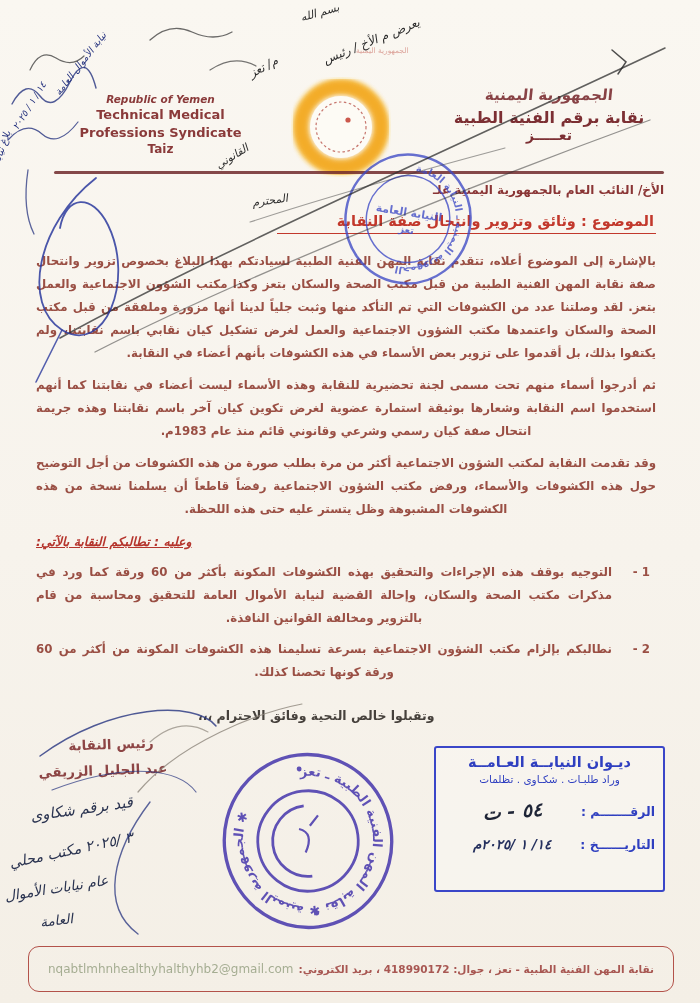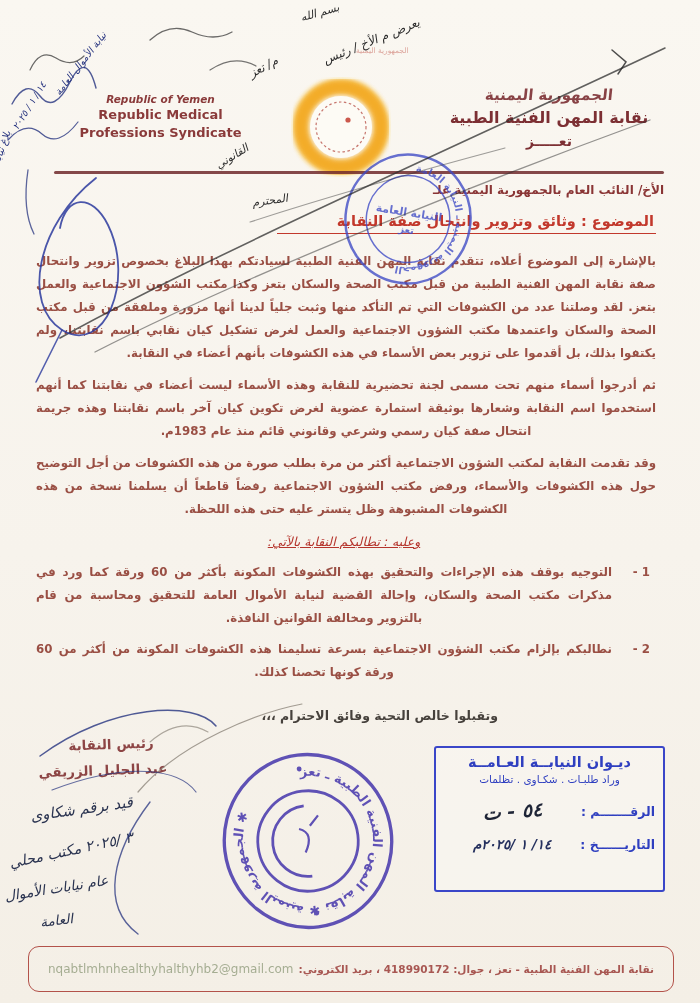--- a/index.html
+++ b/index.html
@@ -11,36 +11,36 @@
   .abs{position:absolute;}
   .ar{direction:rtl;}
   
   .hdr-en{left:58px;top:92px;width:205px;text-align:center;color:#8a3a3a;font-weight:bold;line-height:1.35;}
   .hdr-en .l1{font-size:10.5px;font-style:italic;text-align:center;}
   .hdr-en .l2,.hdr-en .l3{font-size:13px;}
   .hdr-en .l4{font-size:12px;}
   .hdr-ar{right:36px;top:86px;width:230px;text-align:center;color:#7c2f33;font-weight:bold;}
   .hdr-ar .callig{font-size:15px;letter-spacing:1px;opacity:.9;transform:skewX(-6deg);}
   .hdr-ar .org{font-size:16px;margin-top:4px;}
-  .hdr-ar .city{font-size:14px;margin-top:6px;letter-spacing:2px;}
+  .hdr-ar .city{font-size:14px;letter-spacing:2px;}
   .rule{left:54px;right:36px;top:171px;height:2.6px;background:#70292c;opacity:.85;border-radius:2px;}
   
   .addressee{right:36px;top:183px;color:#8a3535;font-weight:bold;font-size:12px;}
   .subject{right:44px;top:213px;color:#c2382c;font-weight:bold;font-size:14.5px;
            border-bottom:1.8px solid #c2382c;padding:0 2px 4px 60px;}
   .bodytext{left:36px;right:44px;top:250px;color:#9a4f44;font-weight:bold;font-size:11.8px;
             line-height:23px;text-align:justify;}
   .bodytext p{margin:0 0 9px 0;text-align-last:center;}
   .bodytext p.flushlast{text-align-last:auto;}
   .intro{color:#b5342c;font-style:italic;text-decoration:underline;font-size:12.5px;
-         text-align:center;margin:2px 4px 8px 0;font-weight:normal;}
+         text-align:left;margin:2px 4px 8px 0;font-weight:bold;}
   .demand{display:flex;gap:12px;margin:0 6px 8px 0;}
   .dnum{flex:0 0 26px;white-space:nowrap;}
   .dtext{flex:1;text-align:justify;text-align-last:center;}
-  .closing{width:300px;margin:20px 158px 0 auto;text-align:right;color:#46413c;
+  .closing{width:300px;margin:20px 158px 0 auto;text-align:left;color:#46413c;
            font-weight:bold;font-size:12.5px;}
   
   .sig-title{left:46px;top:736px;width:130px;text-align:center;color:#8d4545;font-weight:bold;
              font-size:13.5px;transform:rotate(-2deg);}
   .sig-name{left:18px;top:762px;width:170px;text-align:center;color:#8d4545;font-weight:bold;
             font-size:13.5px;transform:rotate(-2deg);}
   .hw{font-style:italic;color:#2a3350;white-space:nowrap;}
   
   .rbox{left:434px;top:746px;width:231px;height:146px;border:2px solid #3a46c8;border-radius:3px;
         color:#2f3fc0;text-align:center;padding:6px 8px;box-sizing:border-box;background:rgba(255,255,255,.25);}
@@ -60,43 +60,44 @@
   svg{display:block;}
   .noptr{pointer-events:none;}
 </style>
 </head>
 <body>
 
 <div class="page">
 
   <div class="abs hdr-en">
     <div class="l1">Republic of Yemen</div>
-    <div class="l2">Republic Medical</div>
+    <div class="l2">Technical Medical</div>
     <div class="l3">Professions Syndicate</div>
+    <div class="l4">Taiz</div>
   </div>
 
   <div class="abs" style="left:282px;top:68px;width:118px;height:118px;">
     <svg width="118" height="118" viewBox="0 0 118 118">
       <defs>
           <filter id="blur1">
             <feGaussianBlur stdDeviation="2.4"></feGaussianBlur>
           </filter>
         </defs>
       <circle cx="59" cy="59" r="41" fill="none" stroke="#fcd24a" stroke-width="13" opacity=".75" filter="url(#blur1)"></circle>
       <circle cx="59" cy="59" r="40" fill="none" stroke="#f2a41c" stroke-width="15" opacity=".85" filter="url(#blur1)"></circle>
       <circle cx="59" cy="59" r="31" fill="#fdfbf5"></circle>
       <circle cx="59" cy="59" r="25" fill="none" stroke="#b4483f" stroke-width="1.2" stroke-dasharray="2.5,2.5" opacity=".75"></circle>
       <path d="M59,44 A15,15 0 1,0 59,74 A12,12 0 1,1 59,44 Z" fill="#c23b2e" opacity=".85"></path>
       <circle cx="66" cy="52" r="2.6" fill="#c23b2e" opacity=".85"></circle>
     </svg>
   </div>
 
   <div class="abs hdr-ar ar">
     <div class="callig">الجمهورية اليمنية</div>
-    <div class="org">نقابة المهن الفنية الطبية</div>
+    <div class="org">نقابة برقم الفنية الطبية</div>
     <div class="city">تعـــــز</div>
   </div>
 
   <div class="abs rule"></div>
 
   <div class="abs addressee ar">الأخ/ النائب العام بالجمهورية اليمنية علـ</div>
   <div class="abs subject ar">الموضوع : وثائق وتزوير وانتحال صفة النقابة</div>
 
   <div class="abs bodytext ar">
     <p class="flushlast">بالإشارة إلى الموضوع أعلاه، تتقدم نقابة المهن الفنية الطبية لسيادتكم بهذا البلاغ بخصوص تزوير وانتحال صفة نقابة المهن الفنية الطبية من قبل مكتب الصحة والسكان بتعز وكذا مكتب الشؤون الاجتماعية والعمل بتعز. لقد وصلتنا عدد من الكشوفات التي تم التأكد منها وثبت جلياً لدينا أنها مزورة وملفقة من قبل مكتب الصحة والسكان واعتمدها مكتب الشؤون الاجتماعية والعمل لغرض تشكيل كيان نقابي باسم نقابتنا، ولم يكتفوا بذلك، بل أقدموا على تزوير بعض الأسماء في هذه الكشوفات بأنهم أعضاء في النقابة.</p>

